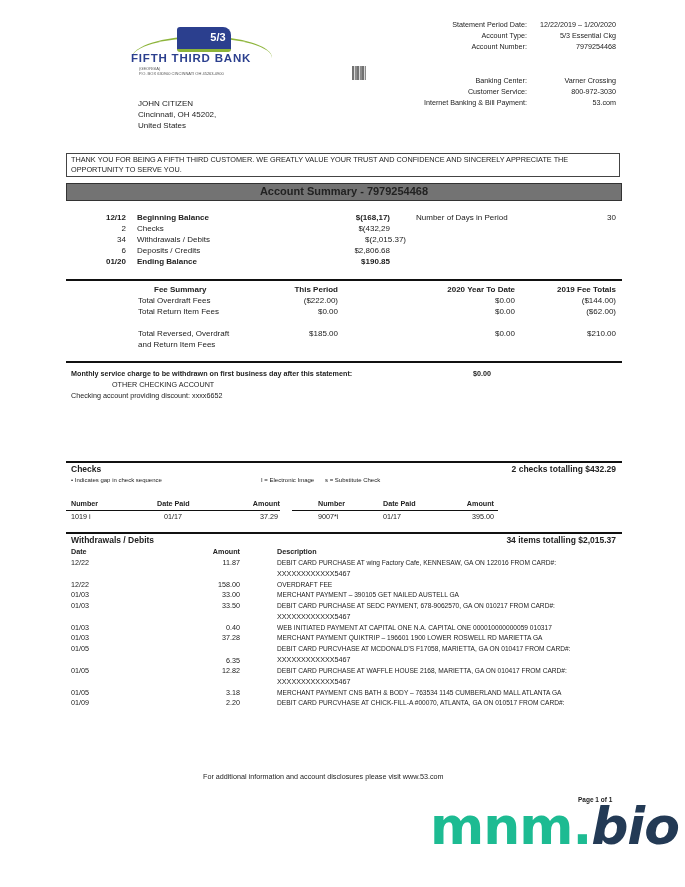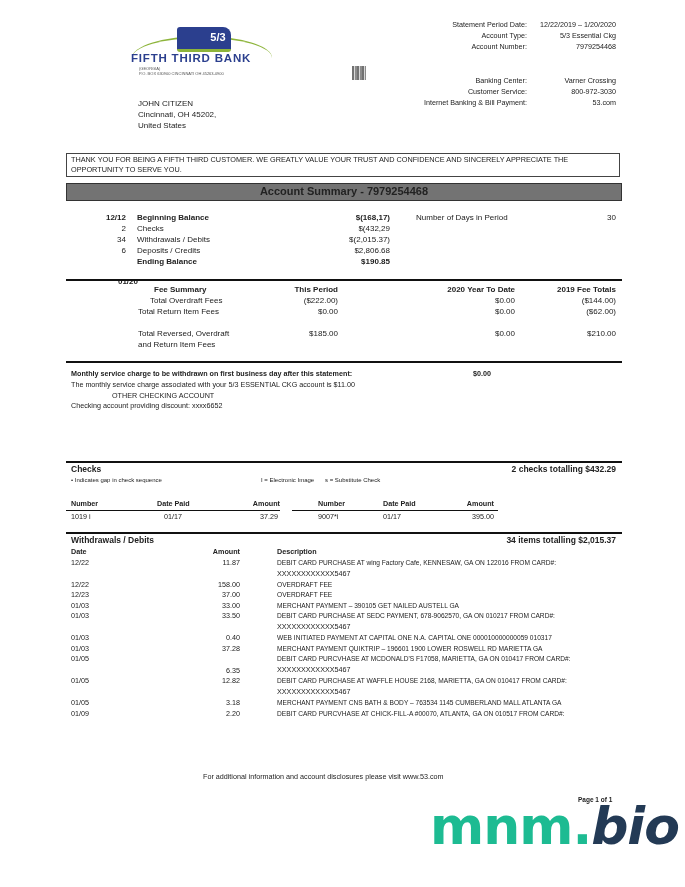--- a/index.html
+++ b/index.html
@@ -112,44 +112,44 @@
     <span class="abs r" style="left:480px; width:56px;">30</span>
   </div>
   <div style="position:relative; height:11px;">
     <span class="abs r" style="left:0; width:46px;">2</span>
     <span class="abs" style="left:57px;">Checks</span>
     <span class="abs r" style="left:200px; width:110px;">$(432,29</span>
   </div>
   <div style="position:relative; height:11px;">
     <span class="abs r" style="left:0; width:46px;">34</span>
     <span class="abs" style="left:57px;">Withdrawals / Debits</span>
-    <span class="abs r" style="left:200px; width:110px;">$(2,015.37)</span>
+    <span class="abs r" style="left:216px; width:110px;">$(2,015.37)</span>
   </div>
   <div style="position:relative; height:11px;">
     <span class="abs r" style="left:0; width:46px;">6</span>
     <span class="abs" style="left:57px;">Deposits / Credits</span>
     <span class="abs r" style="left:200px; width:110px;">$2,806.68</span>
   </div>
   <div style="position:relative; height:11px;">
-    <span class="abs r b" style="left:12px; width:46px;margin-top:20px;">01/20</span>
+    <span class="abs r b" style="left:0; width:46px;">01/20</span>
     <span class="abs b" style="left:57px;">Ending Balance</span>
     <span class="abs r b" style="left:200px; width:110px;">$190.85</span>
   </div>
 </div>
 
 <div class="rule" style="top:279px;"></div>
 <div class="abs t8" style="left:138px; top:284px; width:482px;">
   <div style="position:relative; height:11px;" class="b">
     <span class="abs" style="left:16px;">Fee Summary</span>
     <span class="abs r" style="left:100px; width:100px;">This Period</span>
     <span class="abs r" style="left:277px; width:100px;">2020 Year To Date</span>
     <span class="abs r" style="left:378px; width:100px;">2019 Fee Totals</span>
   </div>
   <div style="position:relative; height:11px;">
-    <span class="abs" style="left:12px;">Total Overdraft Fees</span>
+    <span class="abs" style="left:0;">Total Overdraft Fees</span>
     <span class="abs r" style="left:100px; width:100px;">($222.00)</span>
     <span class="abs r" style="left:277px; width:100px;">$0.00</span>
     <span class="abs r" style="left:378px; width:100px;">($144.00)</span>
   </div>
   <div style="position:relative; height:22px;">
     <span class="abs" style="left:0;">Total Return Item Fees</span>
     <span class="abs r" style="left:100px; width:100px;">$0.00</span>
     <span class="abs r" style="left:277px; width:100px;">$0.00</span>
     <span class="abs r" style="left:378px; width:100px;">($62.00)</span>
   </div>
@@ -161,21 +161,20 @@
     <span class="abs r" style="left:378px; width:100px;">$210.00</span>
   </div>
 </div>
 
 <div class="rule" style="top:361px;"></div>
 <div class="abs t7" style="left:71px; top:369px; width:550px;">
   <div style="position:relative; height:11px;">
     <span class="b">Monthly service charge to be withdrawn on first business day after this statement:</span>
     <span class="abs b" style="left:402px; top:0;">$0.00</span>
   </div>
-  <div>The monthly service charge associated with your 5/3 ESSENTIAL CKG account is $11.00</div>
   <div style="padding-left:41px;">OTHER CHECKING ACCOUNT</div>
   <div>Checking account providing discount: xxxx6652</div>
 </div>
 
 <div class="rule" style="top:461px;"></div>
 <div class="abs b" style="left:71px; top:464px; font-size:8.5px;">Checks</div>
 <div class="abs b r" style="left:420px; top:464px; width:196px; font-size:8.5px;">2 checks totalling $432.29</div>
 <div class="abs" style="left:71px; top:477px; font-size:6px;">• Indicates gap in check sequence</div>
 <div class="abs" style="left:261px; top:477px; font-size:6px;">I = Electronic Image</div>
 <div class="abs" style="left:325px; top:477px; font-size:6px;">s = Substitute Check</div>
@@ -215,25 +214,20 @@
     <span class="abs r" style="left:110px; width:59px;">11.87</span>
     <span class="abs" style="left:206px; font-size:6.6px;">DEBIT CARD PURCHASE AT wing Factory Cafe, KENNESAW, GA ON 122016 FROM CARD#:</span>
     <span class="abs" style="left:206px; top:11px;">XXXXXXXXXXXX5467</span>
   </div>
   <div style="position:relative; height:10.5px;">
     <span class="abs" style="left:0;">12/22</span>
     <span class="abs r" style="left:110px; width:59px;">158.00</span>
     <span class="abs" style="left:206px; font-size:6.6px;">OVERDRAFT FEE</span>
   </div>
   <div style="position:relative; height:10.5px;">
-    <span class="abs" style="left:0;">12/23</span>
-    <span class="abs r" style="left:110px; width:59px;">37.00</span>
-    <span class="abs" style="left:206px; font-size:6.6px;">OVERDRAFT FEE</span>
-  </div>
-  <div style="position:relative; height:10.5px;">
     <span class="abs" style="left:0;">01/03</span>
     <span class="abs r" style="left:110px; width:59px;">33.00</span>
     <span class="abs" style="left:206px; font-size:6.6px;">MERCHANT PAYMENT – 390105 GET NAILED AUSTELL GA</span>
   </div>
   <div style="position:relative; height:22px;">
     <span class="abs" style="left:0;">01/03</span>
     <span class="abs r" style="left:110px; width:59px;">33.50</span>
     <span class="abs" style="left:206px; font-size:6.6px;">DEBIT CARD PURCHASE AT SEDC PAYMENT, 678-9062570, GA ON 010217 FROM CARD#:</span>
     <span class="abs" style="left:206px; top:11px;">XXXXXXXXXXXX5467</span>
   </div>

